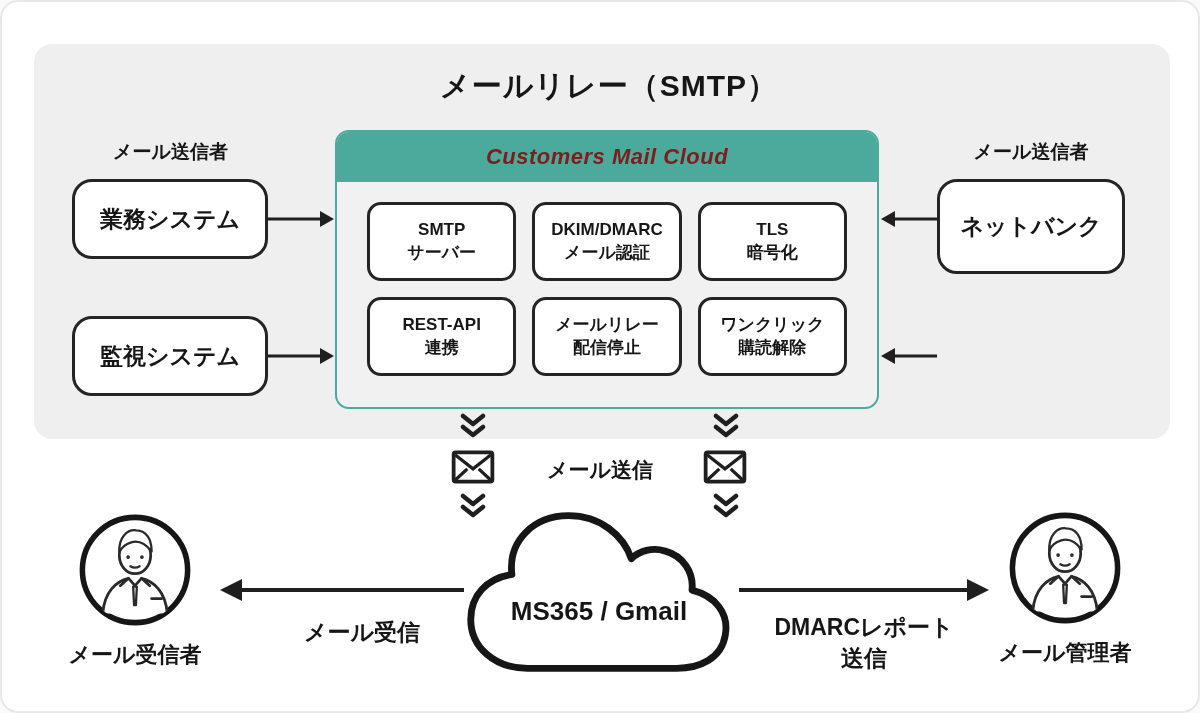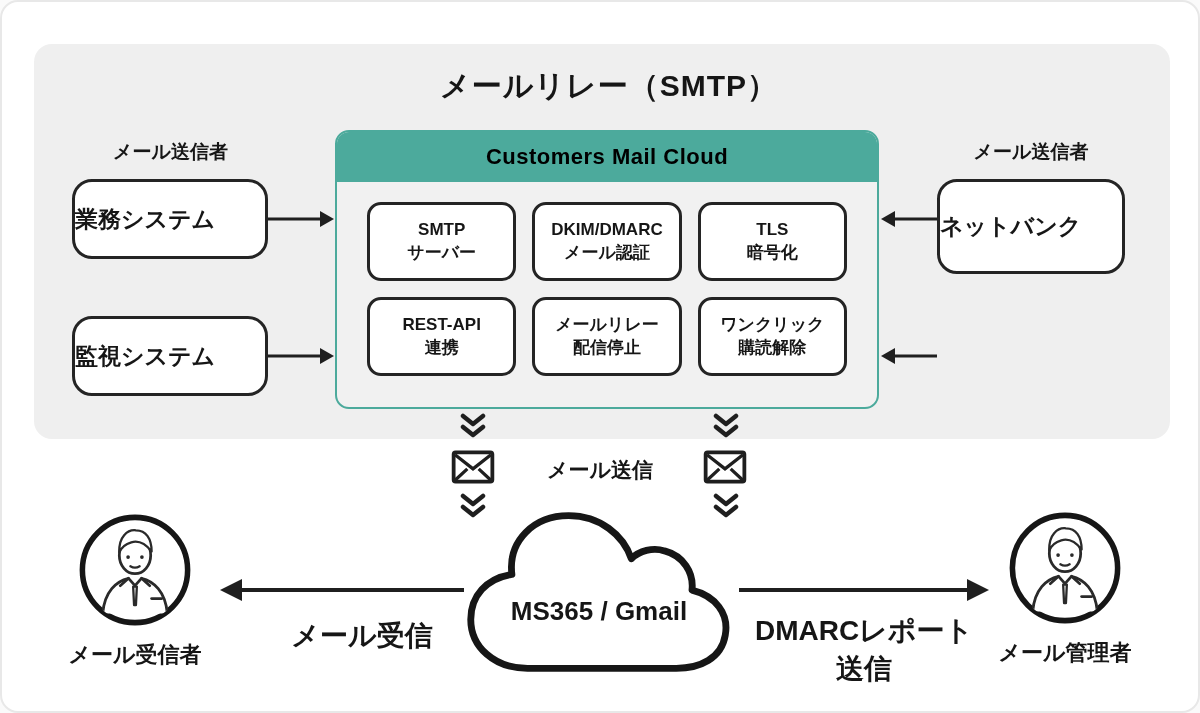--- a/index.html
+++ b/index.html
@@ -24,21 +24,21 @@
     position:absolute; left:32px; top:64px; width:1136px;
     text-align:center; font-size:30px; font-weight:800; letter-spacing:1px; color:#161616;margin-left:7px;
   }
   .group-label{
     position:absolute; text-align:center; font-size:19px; font-weight:800; color:#161616;
   }
   .lbl-left{ left:72px; top:137px; width:193px; }
   .lbl-right{ left:935px; top:137px; width:188px; }
   .node{
     position:absolute; background:#fff; border:3.5px solid var(--box-border);
-    border-radius:20px; display:flex; align-items:center; justify-content:flex-start;
+    border-radius:20px; display:flex; align-items:center; justify-content:center;
     font-size:23px; font-weight:800; color:#161616;
   }
   .n-l1{ left:70px;  top:177px; width:196px; height:80px; }
   .n-l2{ left:70px;  top:314px; width:196px; height:80px; }
   .n-r1{ left:935px; top:177px; width:188px; height:95px; }
   .n-r2{ left:935px; top:314px; width:188px; height:80px; }
 
   
   .harrow{ position:absolute; height:16px; }
   .harrow .shaft{ position:absolute; top:50%; transform:translateY(-50%); height:3px; background:var(--line); }
@@ -61,21 +61,21 @@
   .a-recv{ left:218px; top:576px; width:244px; }
   .a-dmarc{ left:737px; top:576px; width:250px; }
 
   
   .cmc{
     position:absolute; left:333px; top:128px; width:544px; height:279px;
     background:#F1F1F1; border:2.5px solid var(--teal); border-radius:14px; overflow:hidden;
   }
   .cmc-header{
     height:50px; background:var(--teal); display:flex; align-items:center; justify-content:center;
-    color:#000000; font-size:22px; font-weight:800; letter-spacing:.5px;
+    color:#7f1d1d; font-size:22px; font-weight:800; letter-spacing:.5px;font-style:italic;
   }
   .cmc-grid{
     position:absolute; left:30px; right:30px; top:70px; bottom:31px;
     display:grid; grid-template-columns:repeat(3,1fr); grid-template-rows:1fr 1fr;
     column-gap:17px; row-gap:20px;gap:16px;
   }
   .feature{
     background:#fff; border:3px solid var(--box-border); border-radius:14px;
     display:flex; flex-direction:column; align-items:center; justify-content:center;
     font-size:17px; font-weight:800; line-height:1.35; color:#161616; text-align:center;
@@ -86,21 +86,21 @@
   .c-rt{ left:711px; top:411px; }  .c-rb{ left:711px; top:491px; }
   .envelope{ position:absolute; width:44px; height:34px; }
   .e-l{ left:449px; top:448px; }   .e-r{ left:701px; top:448px; }
 
   .send-label{ position:absolute; left:518px; top:454px; width:160px; text-align:center;
     font-size:21px; font-weight:800; color:#161616; }
   .cloud-svg{ position:absolute; left:452px; top:498px; width:290px; height:186px; }
   .cloud-label{ position:absolute; left:452px; top:594px; width:290px; text-align:center;
     font-size:26px; font-weight:800; color:#161616; }
 
-  .flow-label{ position:absolute; text-align:center; font-size:28px; font-weight:800; color:#161616; line-height:1.35; }
+  .flow-label{ position:absolute; text-align:center; font-size:23px; font-weight:800; color:#161616; line-height:1.35; }
   .recv-label{ left:260px; top:615px; width:200px; }
   .dmarc-label{ left:742px; top:610px; width:240px; }
 
   .avatar{ position:absolute; width:120px; height:120px; }
   .av-l{ left:73px;  top:508px; }
   .av-r{ left:1003px; top:506px; }
   .person-label{ position:absolute; text-align:center; font-size:22px; font-weight:800; color:#161616; }
   .p-l{ left:33px;  top:638px; width:200px; }
   .p-r{ left:963px; top:636px; width:200px; }
 </style>

